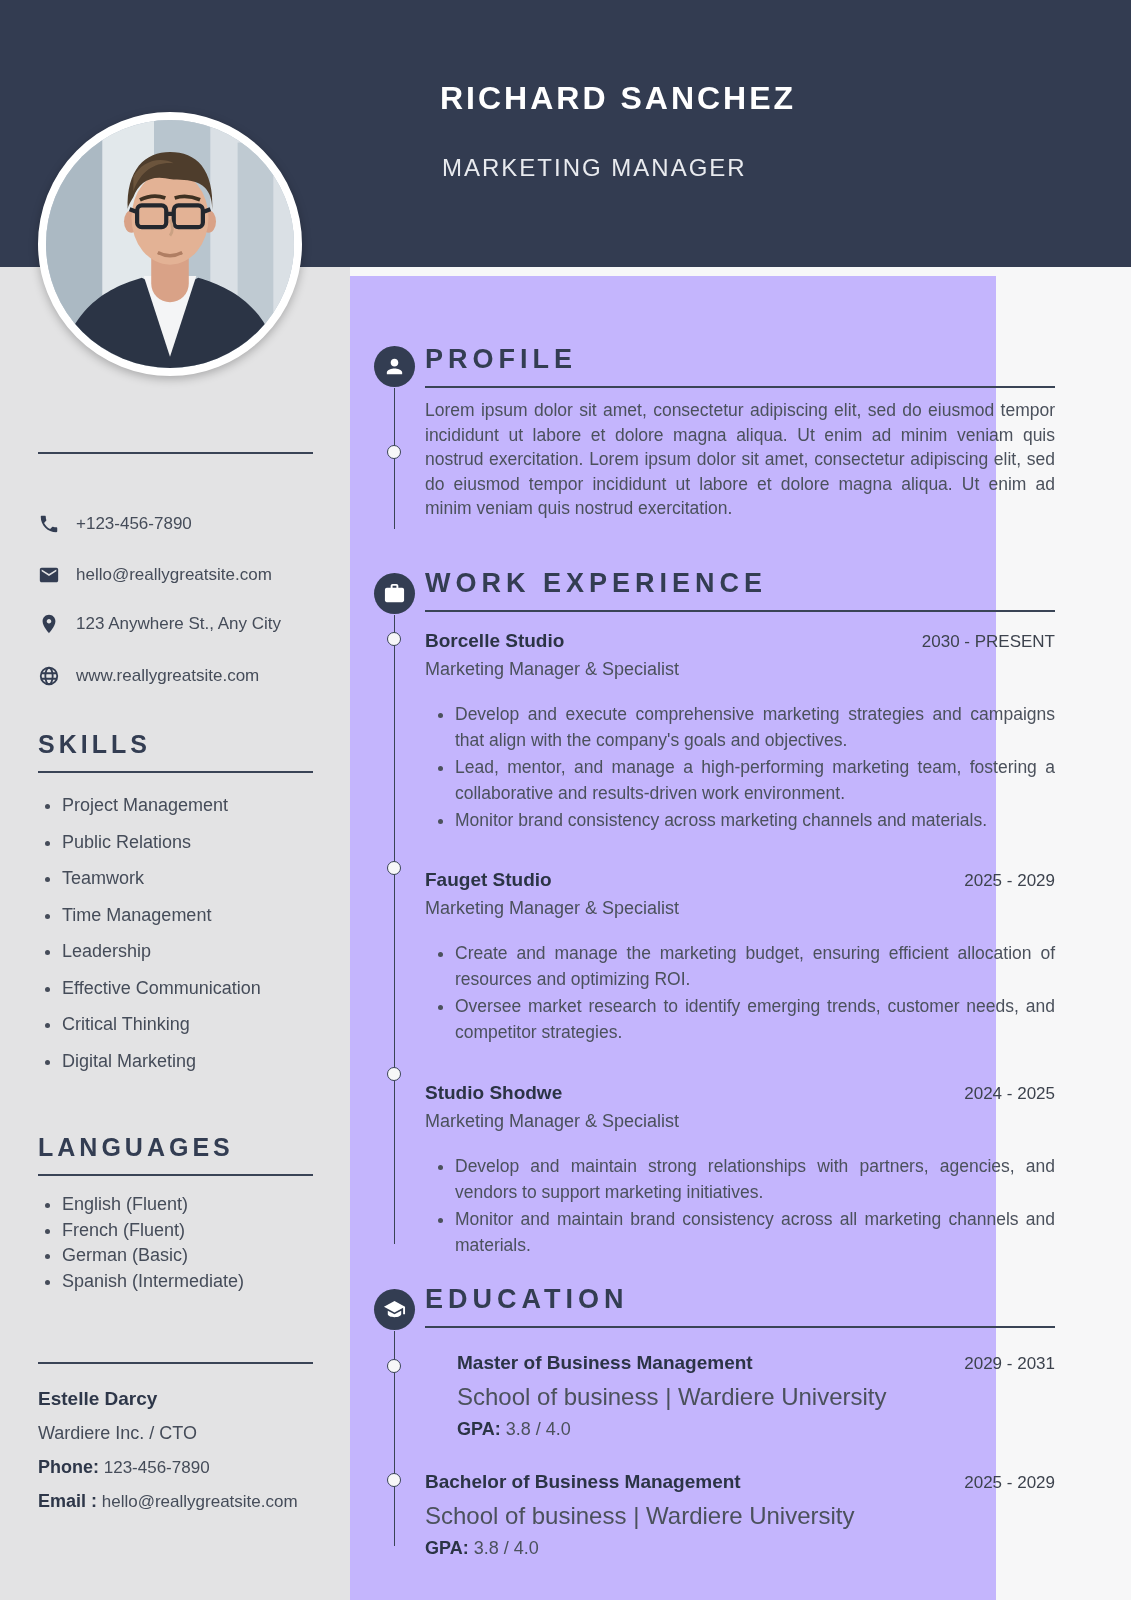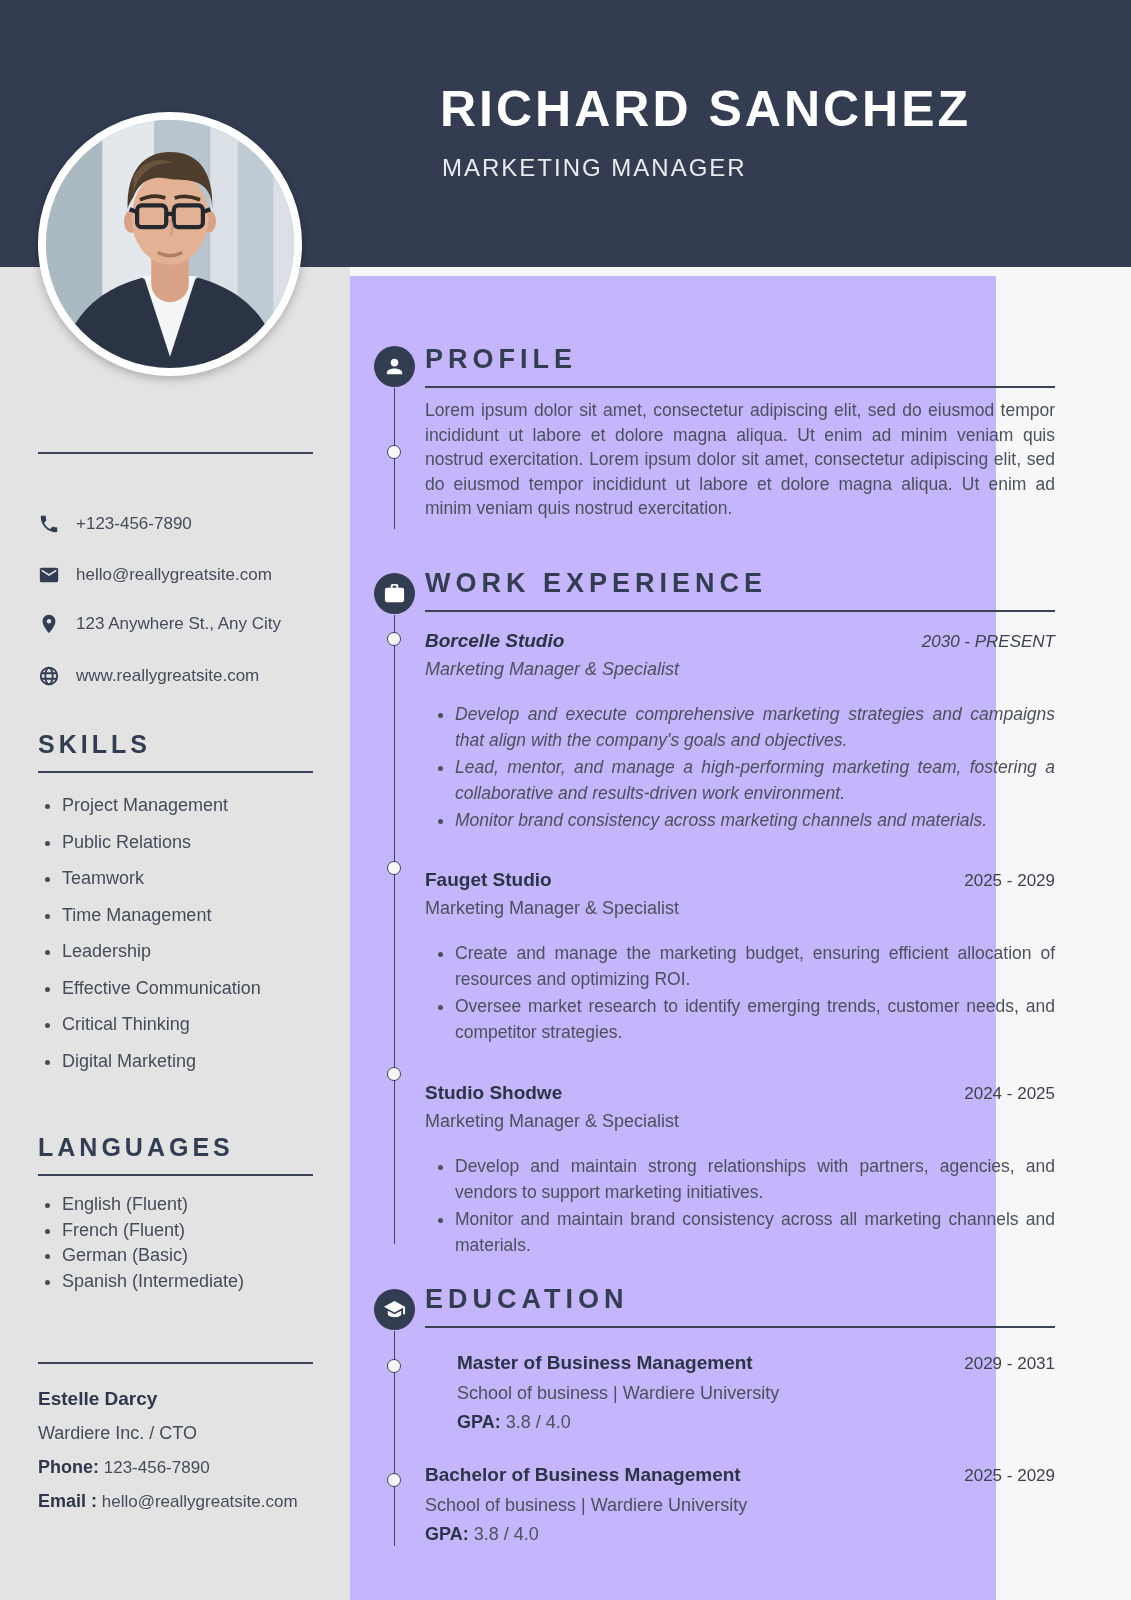--- a/index.html
+++ b/index.html
@@ -5,21 +5,21 @@
   html,body{margin:0;padding:0;}
   body{
     width:1131px;height:1600px;position:relative;overflow:hidden;
     font-family:"Liberation Sans","DejaVu Sans",sans-serif;
     background:#f7f7f8;color:#4b515c;
   }
   .page{position:absolute;inset:0;}
 
   
   .header-band{position:absolute;left:0;top:0;width:1131px;height:267px;background:#333c51;}
-  .header-name{position:absolute;left:440px;top:80px;font-size:50px;font-weight:bold;
+  .header-name{position:absolute;left:440px;top:80px;font-size:32px;font-weight:bold;
     letter-spacing:3px;color:#ffffff;white-space:nowrap;}
   .header-sub{position:absolute;left:442px;top:154px;font-size:24px;font-weight:400;
     letter-spacing:2px;color:#e9ebef;white-space:nowrap;}
 
   
   .sidebar{position:absolute;left:0;top:267px;width:350px;height:1333px;background:#e3e3e4;}
   .side-sec{position:absolute;left:38px;right:38px;}
   .side-head{font-size:25px;font-weight:bold;letter-spacing:4px;color:#333d52;}
   .side-rule{height:2px;background:#3a4456;margin-top:12px;width:275px;}
 
@@ -46,21 +46,21 @@
 
   .job-row{display:flex;justify-content:space-between;align-items:baseline;}
   .job-company{font-size:19px;font-weight:bold;color:#2b3445;}
   .job-dates{font-size:17px;color:#3d434e;}
   .job-role{font-size:18px;color:#4b515c;margin-top:7px;}
   ul.job-bullets{list-style:disc;margin:21px 0 0 0;padding:0 0 0 30px;
     font-size:17.5px;line-height:26px;text-align:justify;color:#4b515c;}
   ul.job-bullets li{margin-bottom:1px;}
 
   .edu-degree{font-size:19px;font-weight:bold;color:#2b3445;}
-  .edu-school{font-size:18px;color:#4b515c;margin-top:9px;}
+  .edu-school{font-size:24px;color:#4b515c;margin-top:9px;}
   .edu-gpa{font-size:18px;color:#4b515c;margin-top:8px;}
   .edu-gpa .lbl{font-weight:bold;color:#2b3445;}
 
   
   .tl-icon{position:absolute;width:41px;height:41px;border-radius:50%;background:#333d52;
     display:flex;align-items:center;justify-content:center;left:24px;}
   .tl-icon svg{width:23px;height:23px;color:#ffffff;}
   .tl-line{position:absolute;width:1.5px;background:#3a4456;left:43.5px;}
   .tl-node{position:absolute;width:12px;height:12px;border-radius:50%;
     background:#f7f7f8;border:1.5px solid #3a4456;left:37px;}
@@ -224,21 +224,21 @@
     <div class="m-sec" style="top:68px;">
       <div class="m-head">PROFILE</div>
       <div class="m-rule"></div>
       <p class="m-par" style="margin:10px 0 0 0;">Lorem ipsum dolor sit amet, consectetur adipiscing elit, sed do eiusmod tempor incididunt ut labore et dolore magna aliqua. Ut enim ad minim veniam quis nostrud exercitation. Lorem ipsum dolor sit amet, consectetur adipiscing elit, sed do eiusmod tempor incididunt ut labore et dolore magna aliqua. Ut enim ad minim veniam quis nostrud exercitation.</p>
     </div>
 
     <div class="m-sec" style="top:292px;">
       <div class="m-head">WORK EXPERIENCE</div>
       <div class="m-rule"></div>
 
-      <div style="margin-top:18px;font-style:italic;">
+      <div style="margin-top:18px;">
         <div class="job-row">
           <span class="job-company">Borcelle Studio</span>
           <span class="job-dates">2030 - PRESENT</span>
         </div>
         <div class="job-role">Marketing Manager &amp; Specialist</div>
         <ul class="job-bullets">
           <li>Develop and execute comprehensive marketing strategies and campaigns that align with the company's goals and objectives.</li>
           <li>Lead, mentor, and manage a high-performing marketing team, fostering a collaborative and results-driven work environment.</li>
           <li>Monitor brand consistency across marketing channels and materials.</li>
         </ul>

